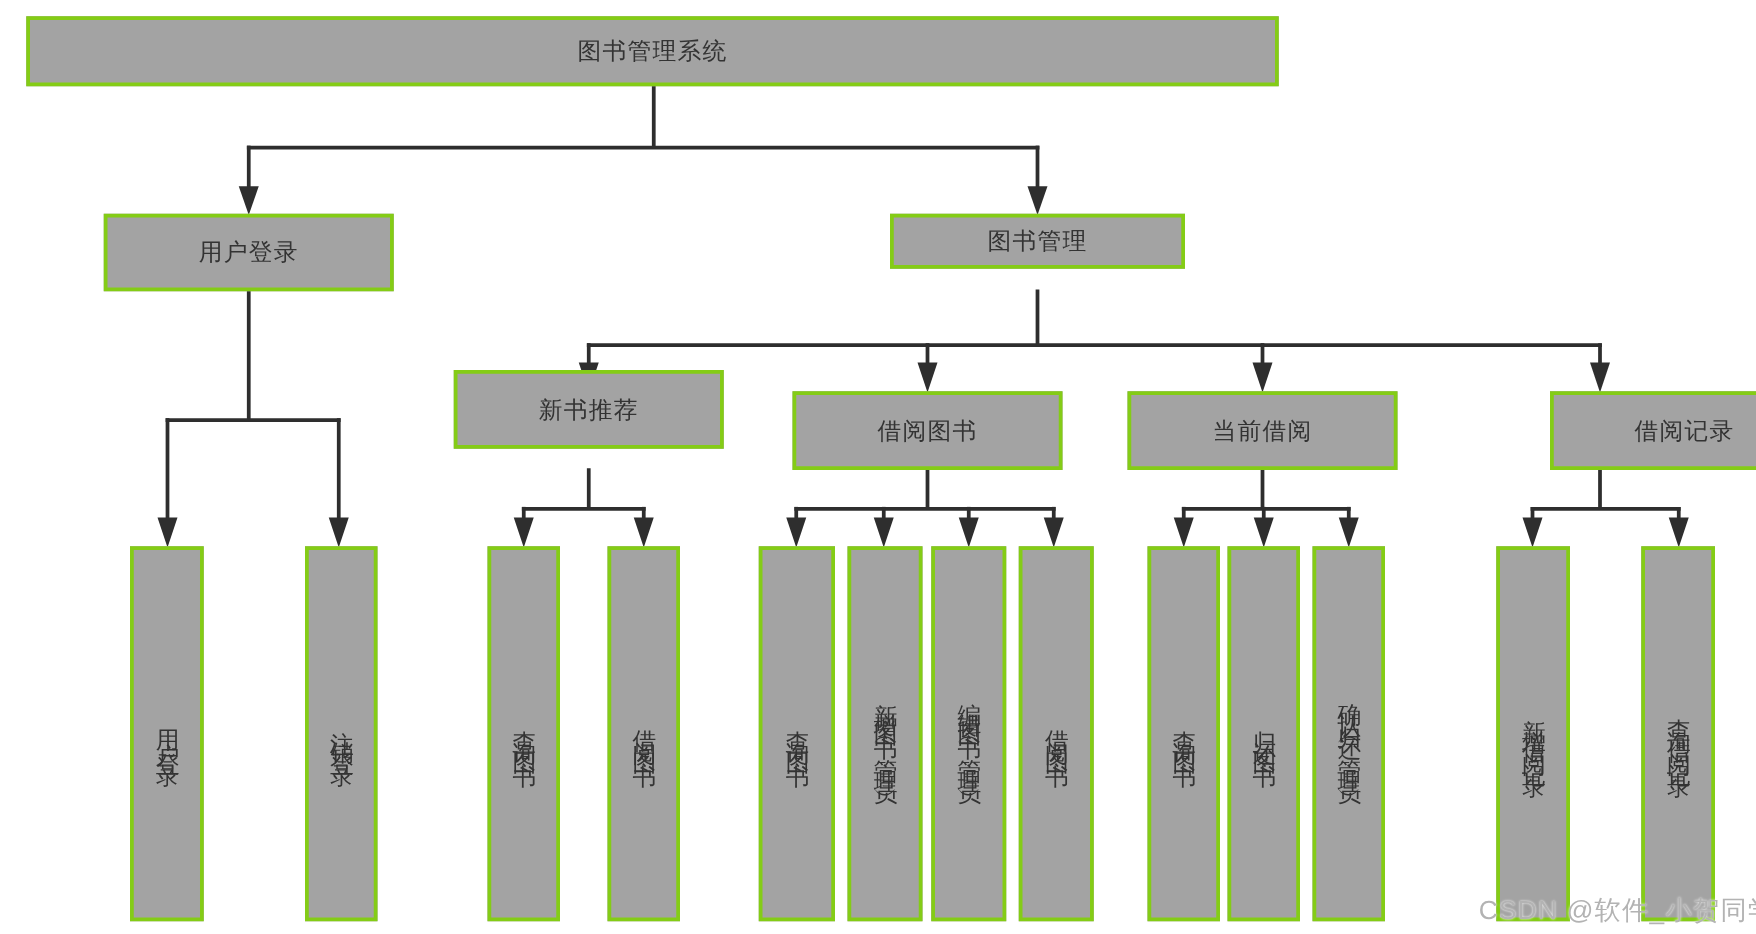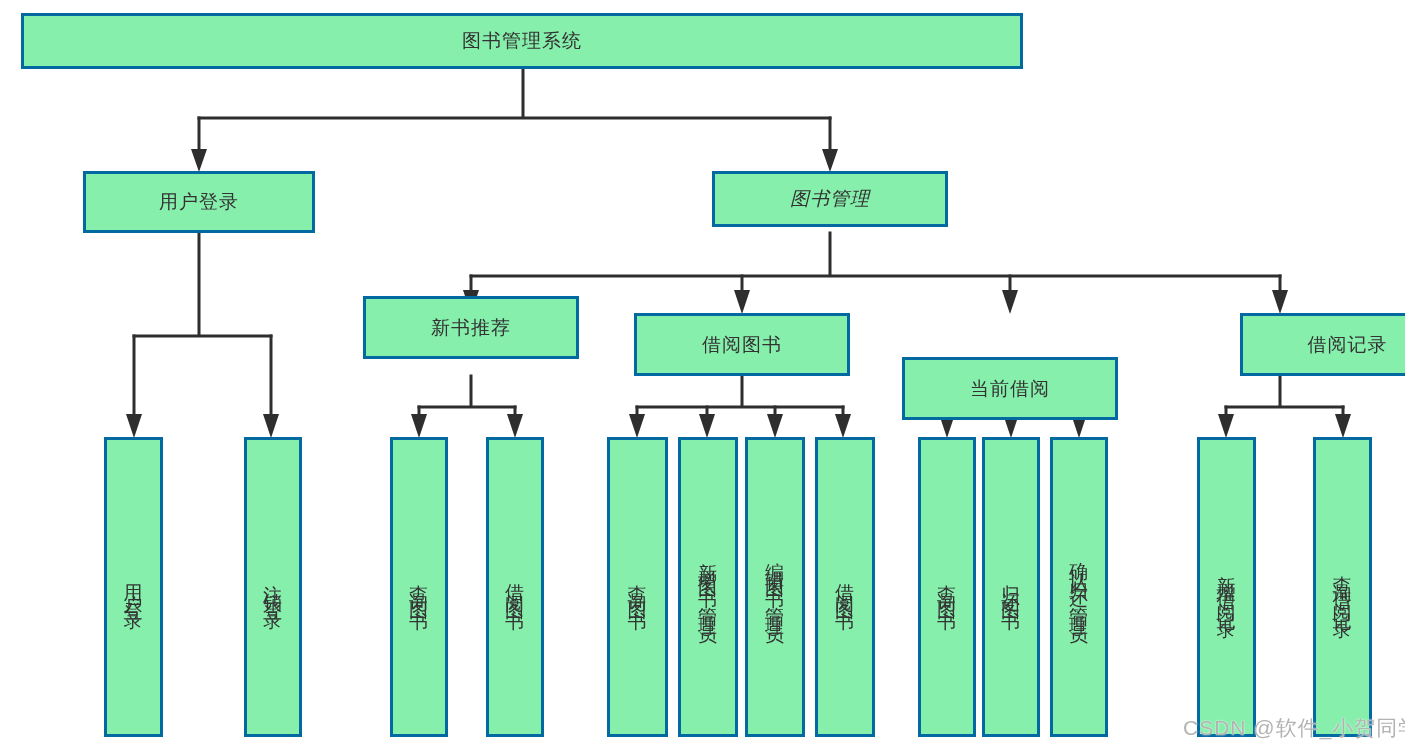--- a/index.html
+++ b/index.html
@@ -18,22 +18,22 @@
   .connectors {
     position: absolute;
     left: 0; top: 0;
     width: 1405px;
     height: 747px;
     pointer-events: none;
   }
   .node {
     position: absolute;
     box-sizing: border-box;
-    border: 3px solid #0369a1;
-    background: #86efac;
+    border: 3px solid #84cc16;
+    background: #a3a3a3;
     display: flex;
     align-items: center;
     justify-content: center;
     color: #333333;
   }
   .hnode {
     font-size: 19px;
     letter-spacing: 1px;
   }
   .vnode {
@@ -137,31 +137,31 @@
     </g>
   </svg>
 
   <div class="node hnode" style="left:21px; top:13px; width:1002px; height:56px;">
     <span>图书管理系统</span>
   </div>
 
   <div class="node hnode" style="left:83px; top:171px; width:232px; height:62px;">
     <span>用户登录</span>
   </div>
-  <div class="node hnode" style="left:712px; top:171px; width:236px; height:56px;font-style:italic;">
+  <div class="node hnode" style="left:712px; top:171px; width:236px; height:44px;">
     <span>图书管理</span>
   </div>
 
   <div class="node hnode" style="left:363px; top:296px; width:216px; height:63px;">
     <span>新书推荐</span>
   </div>
   <div class="node hnode" style="left:634px; top:313px; width:216px; height:63px;">
     <span>借阅图书</span>
   </div>
-  <div class="node hnode" style="left:902px; top:313px; width:216px; height:63px;margin-top:44px;">
+  <div class="node hnode" style="left:902px; top:313px; width:216px; height:63px;">
     <span>当前借阅</span>
   </div>
   <div class="node hnode" style="left:1240px; top:313px; width:215px; height:63px;">
     <span>借阅记录</span>
   </div>
 
   <div class="node vnode" style="left:104px; width:59px;">
     <span class="vtext">用户登录</span>
   </div>
   <div class="node vnode" style="left:244px; width:58px;">

